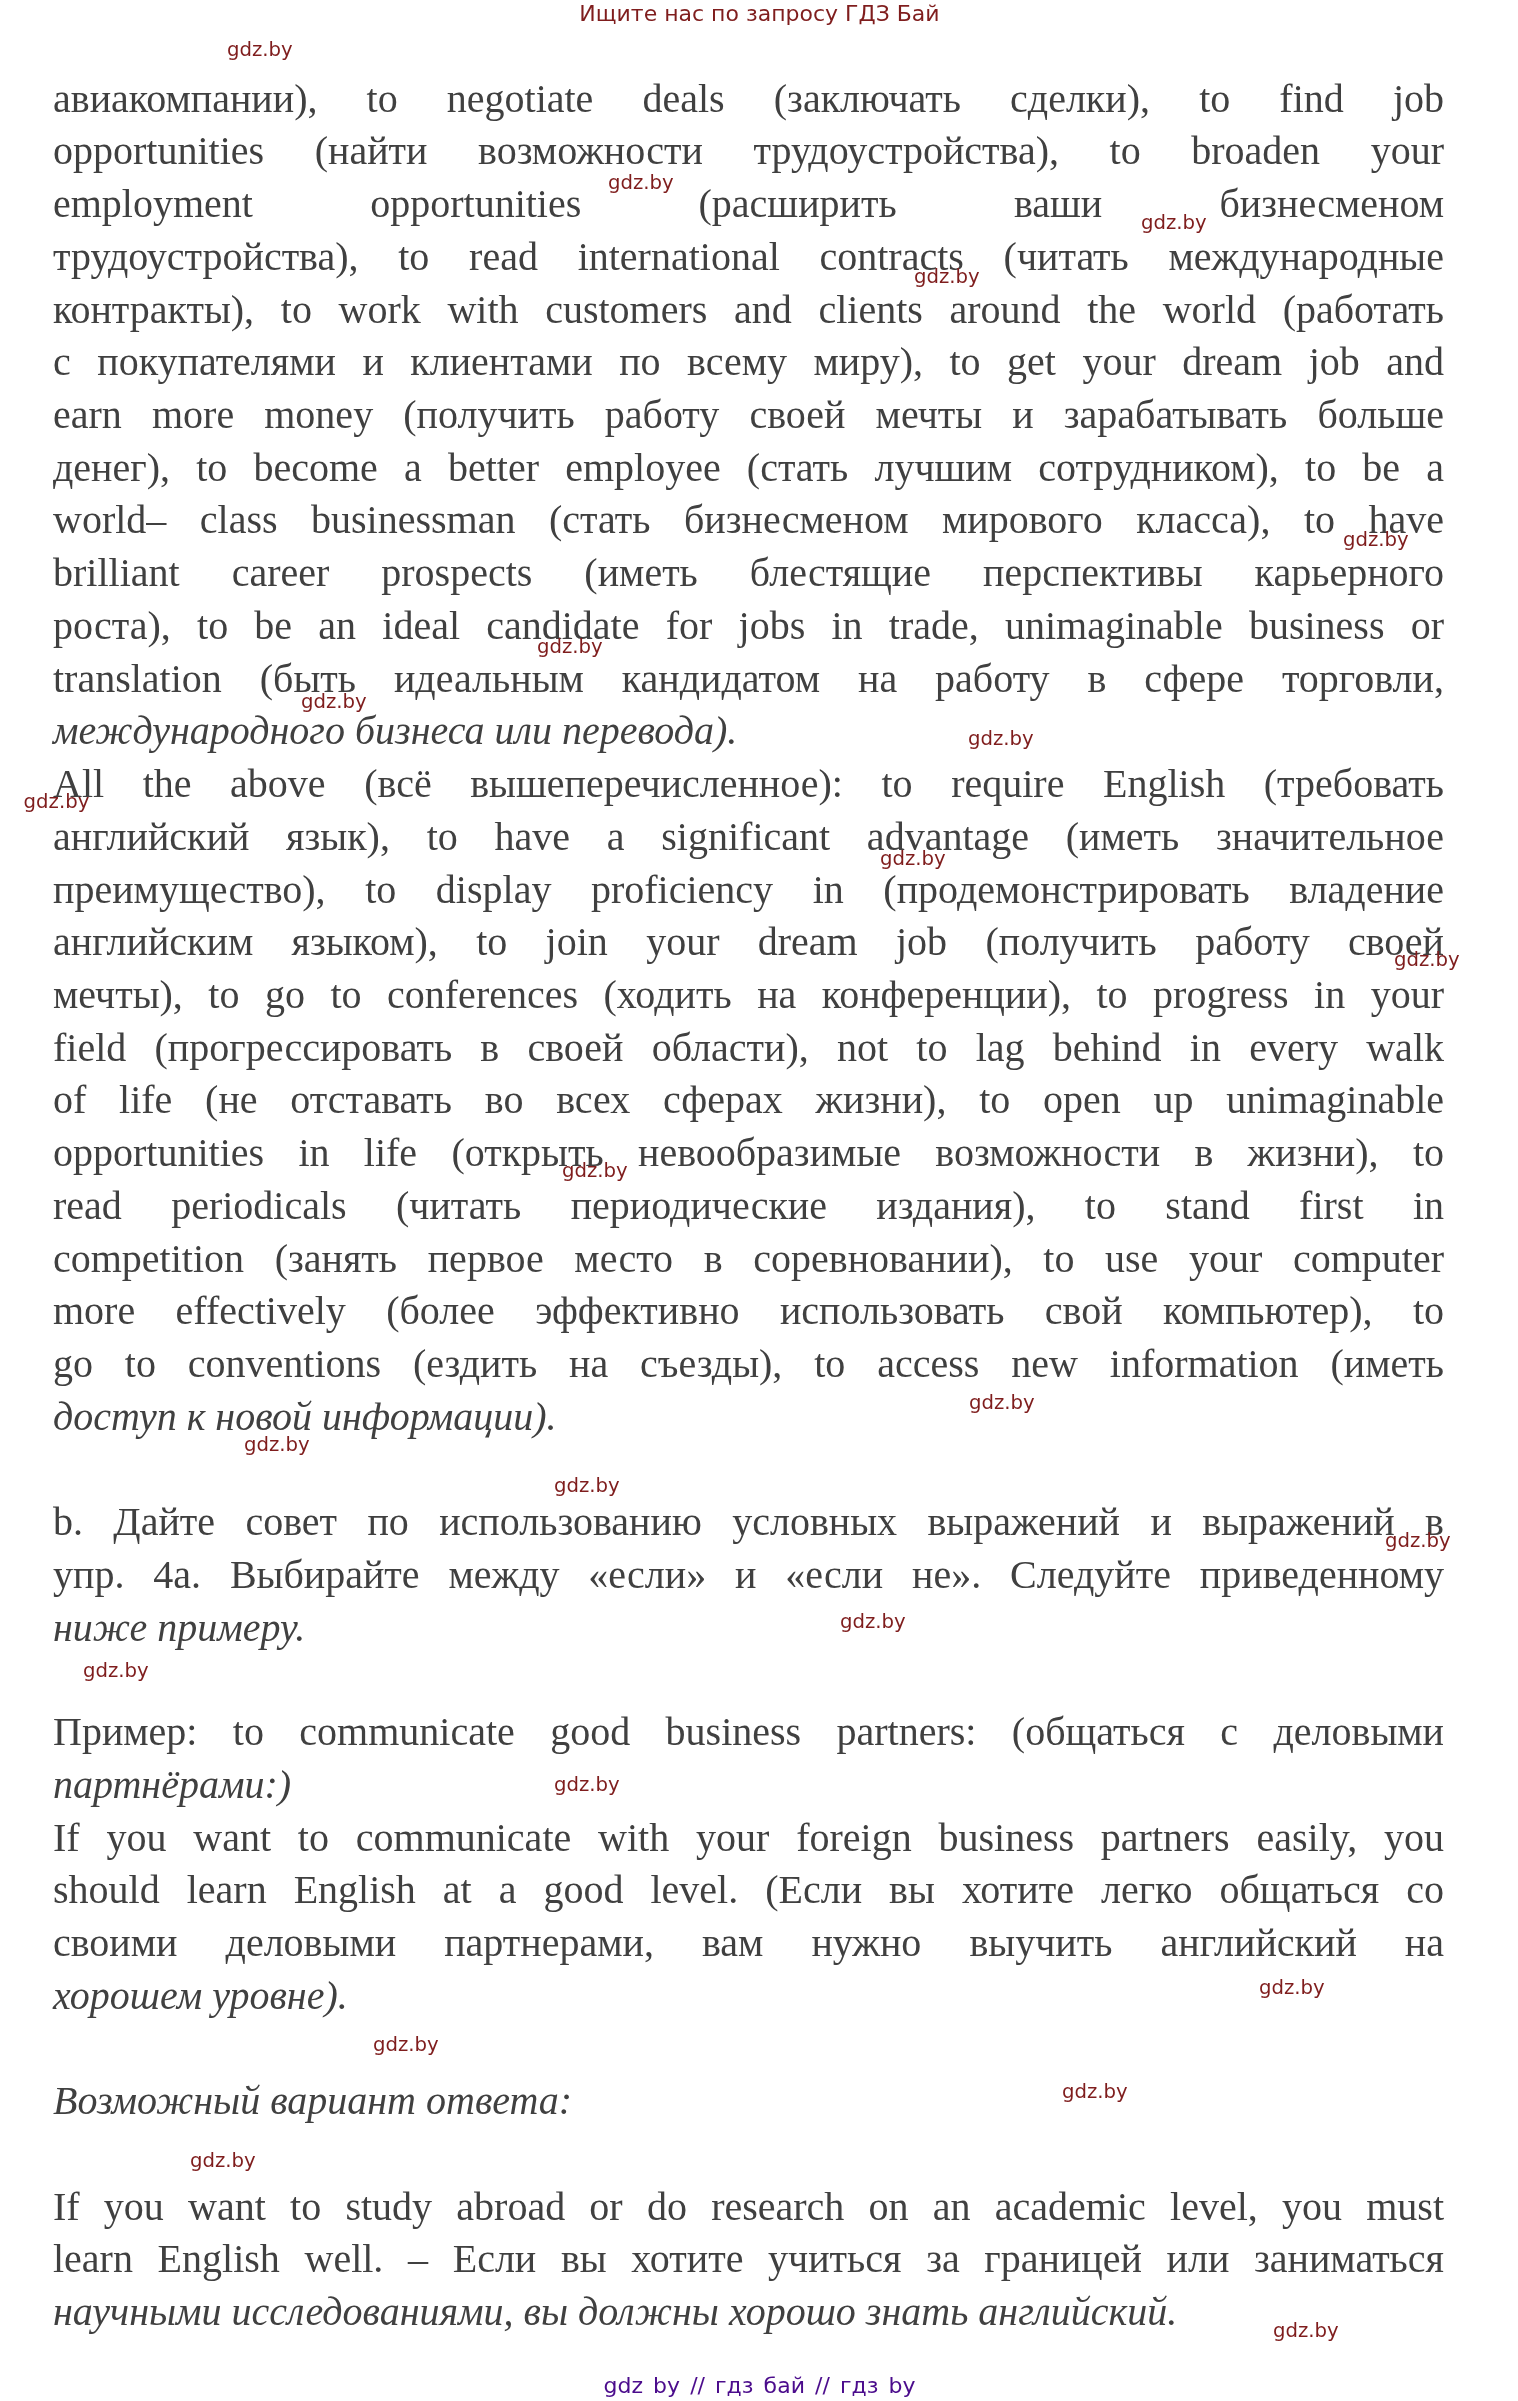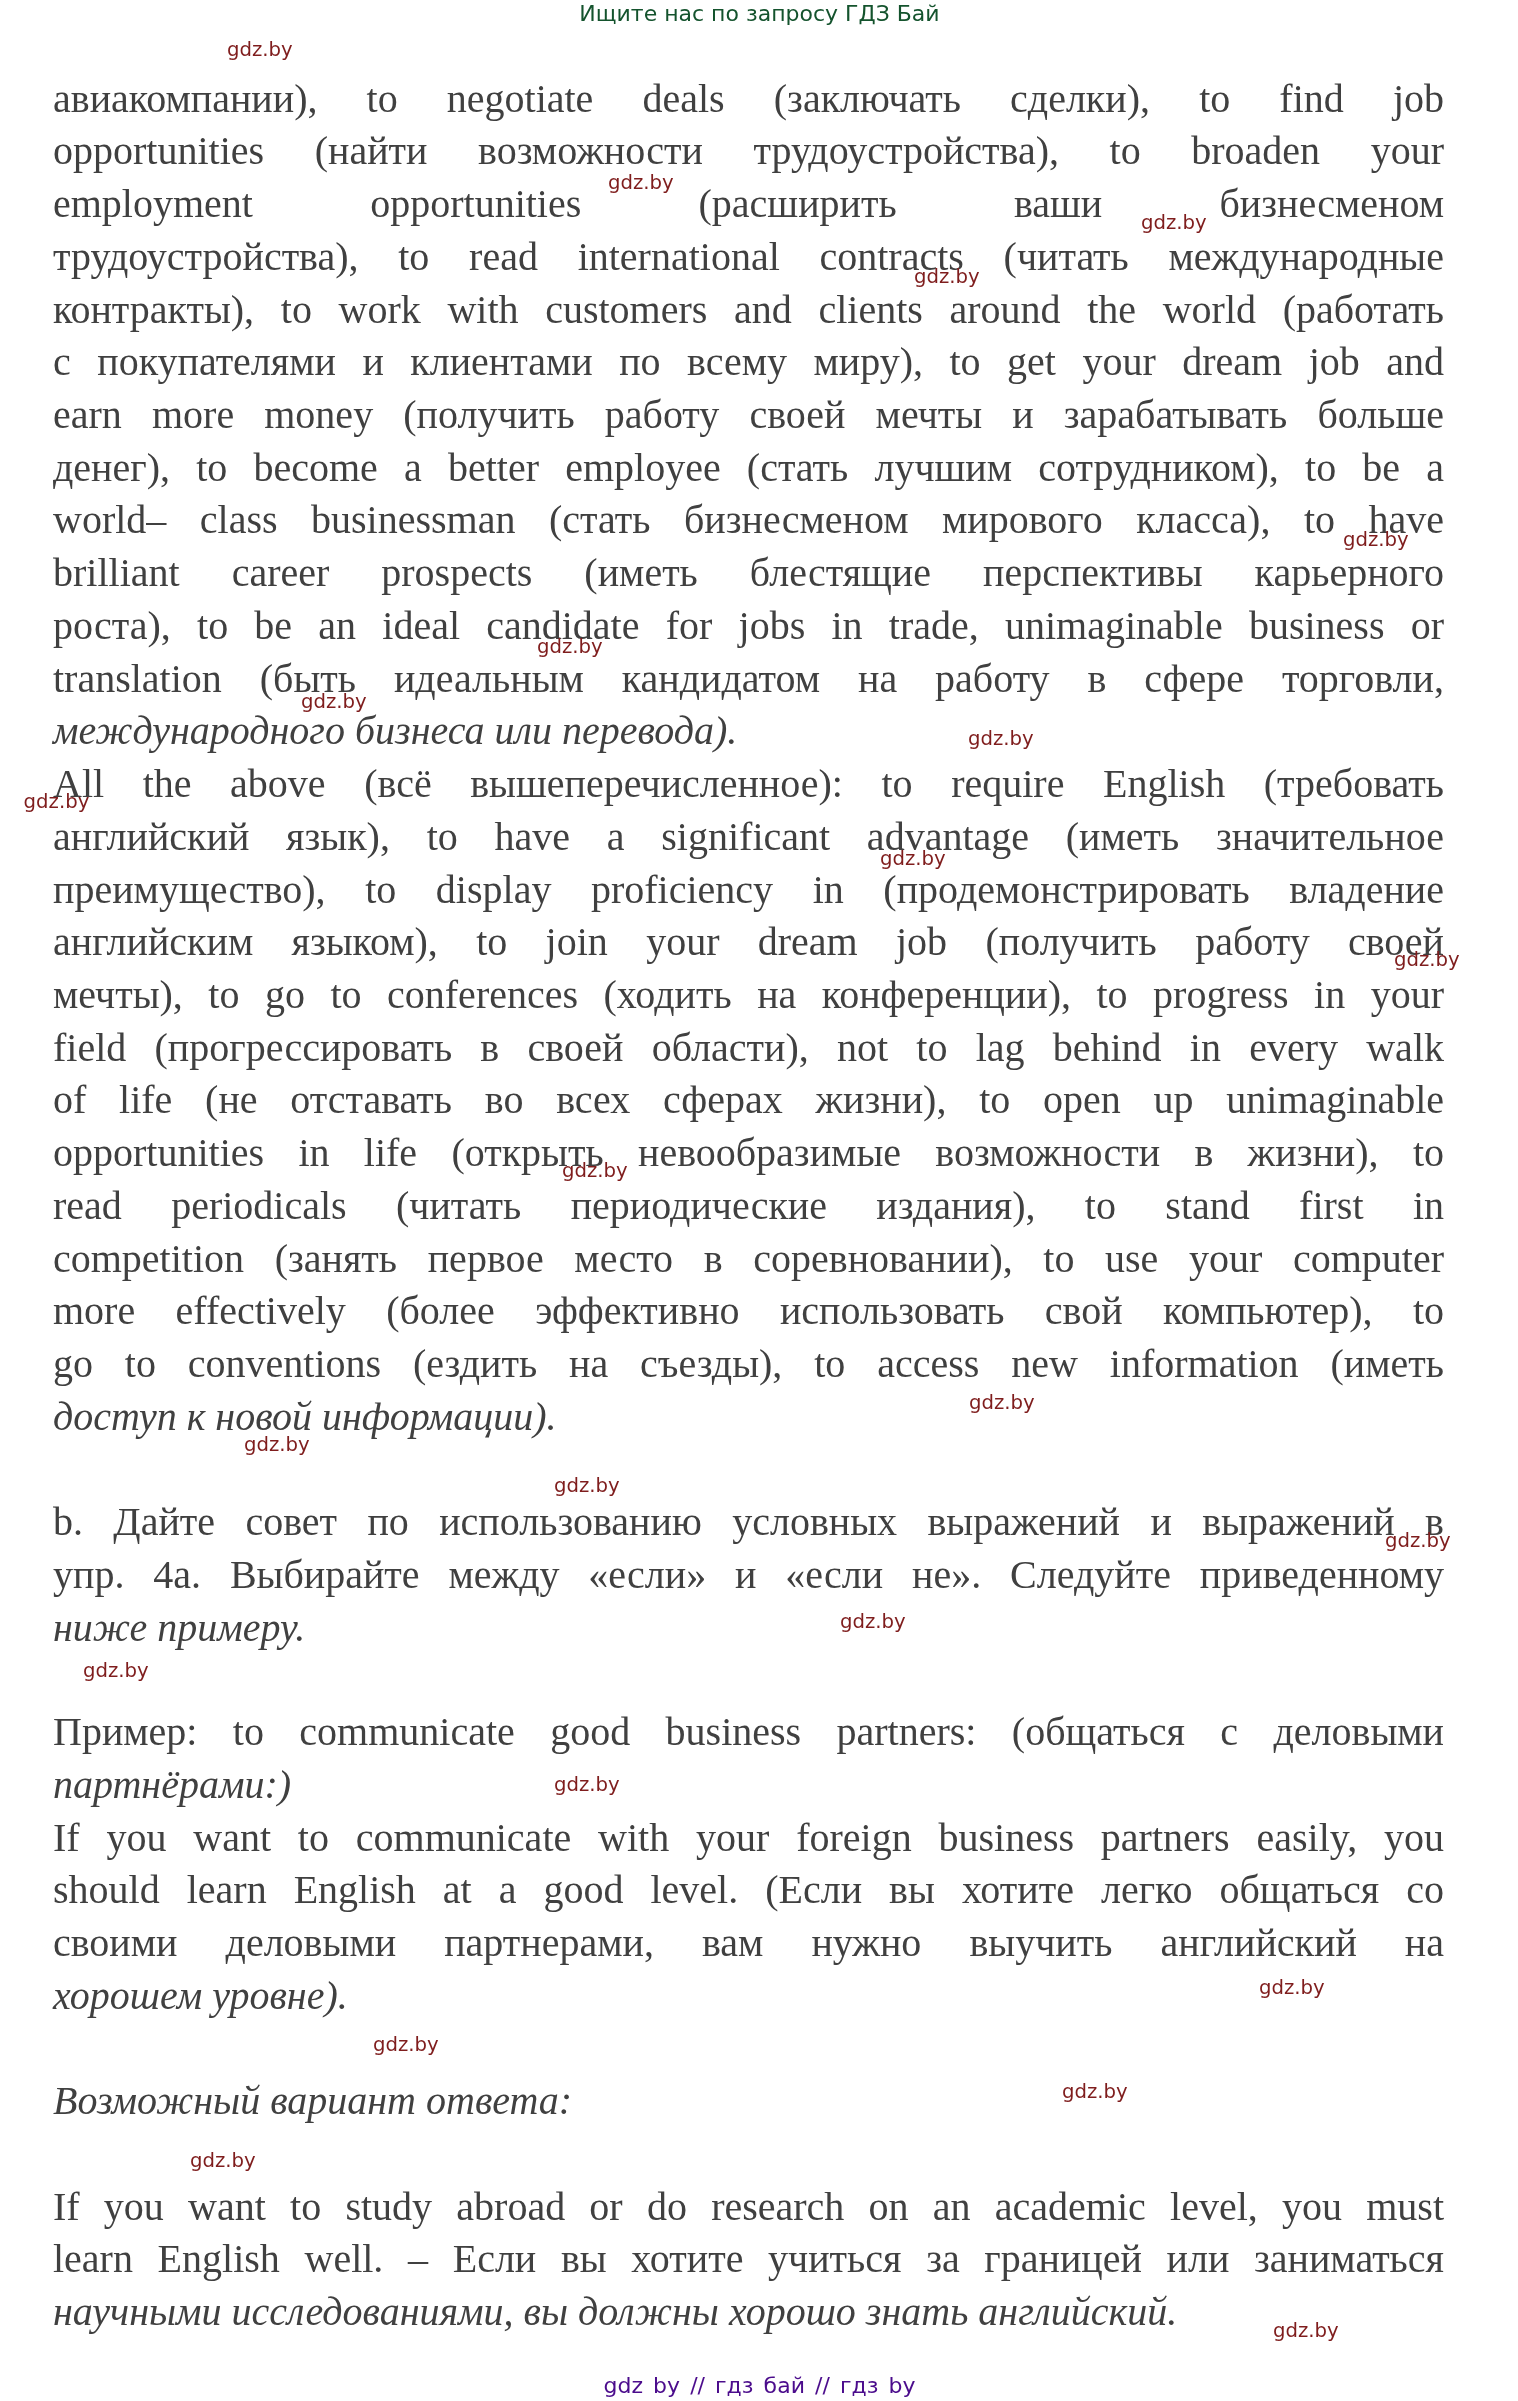--- a/index.html
+++ b/index.html
@@ -1,19 +1,19 @@
 <!DOCTYPE html>
 <html style="font-size:12.6px"><head>
 <meta charset="utf-8">
 <style>
   html, body { margin: 0; padding: 0; background: #ffffff; }
   body { width: 1519px; height: 2401px; position: relative; overflow: hidden; }
   .banner {
     position: absolute; left: 0; top: 0; width: 1519px; height: 28px;
-    text-align: center; color: #14532d;
+    text-align: center; color: #7f1d1d;
     font-family: "DejaVu Sans", sans-serif; font-size: 22px; line-height: 28px;
   }
   .footer {
     position: absolute; left: 0; top: 2370px; width: 1519px; height: 31.5px;
     text-align: center; color: #4b0c8c;
     font-family: "DejaVu Sans", sans-serif; font-size: 22px; line-height: 31.5px;
     word-spacing: 3.1px;
   }
   .line {
     position: absolute; left: 53px; width: 1391px;

